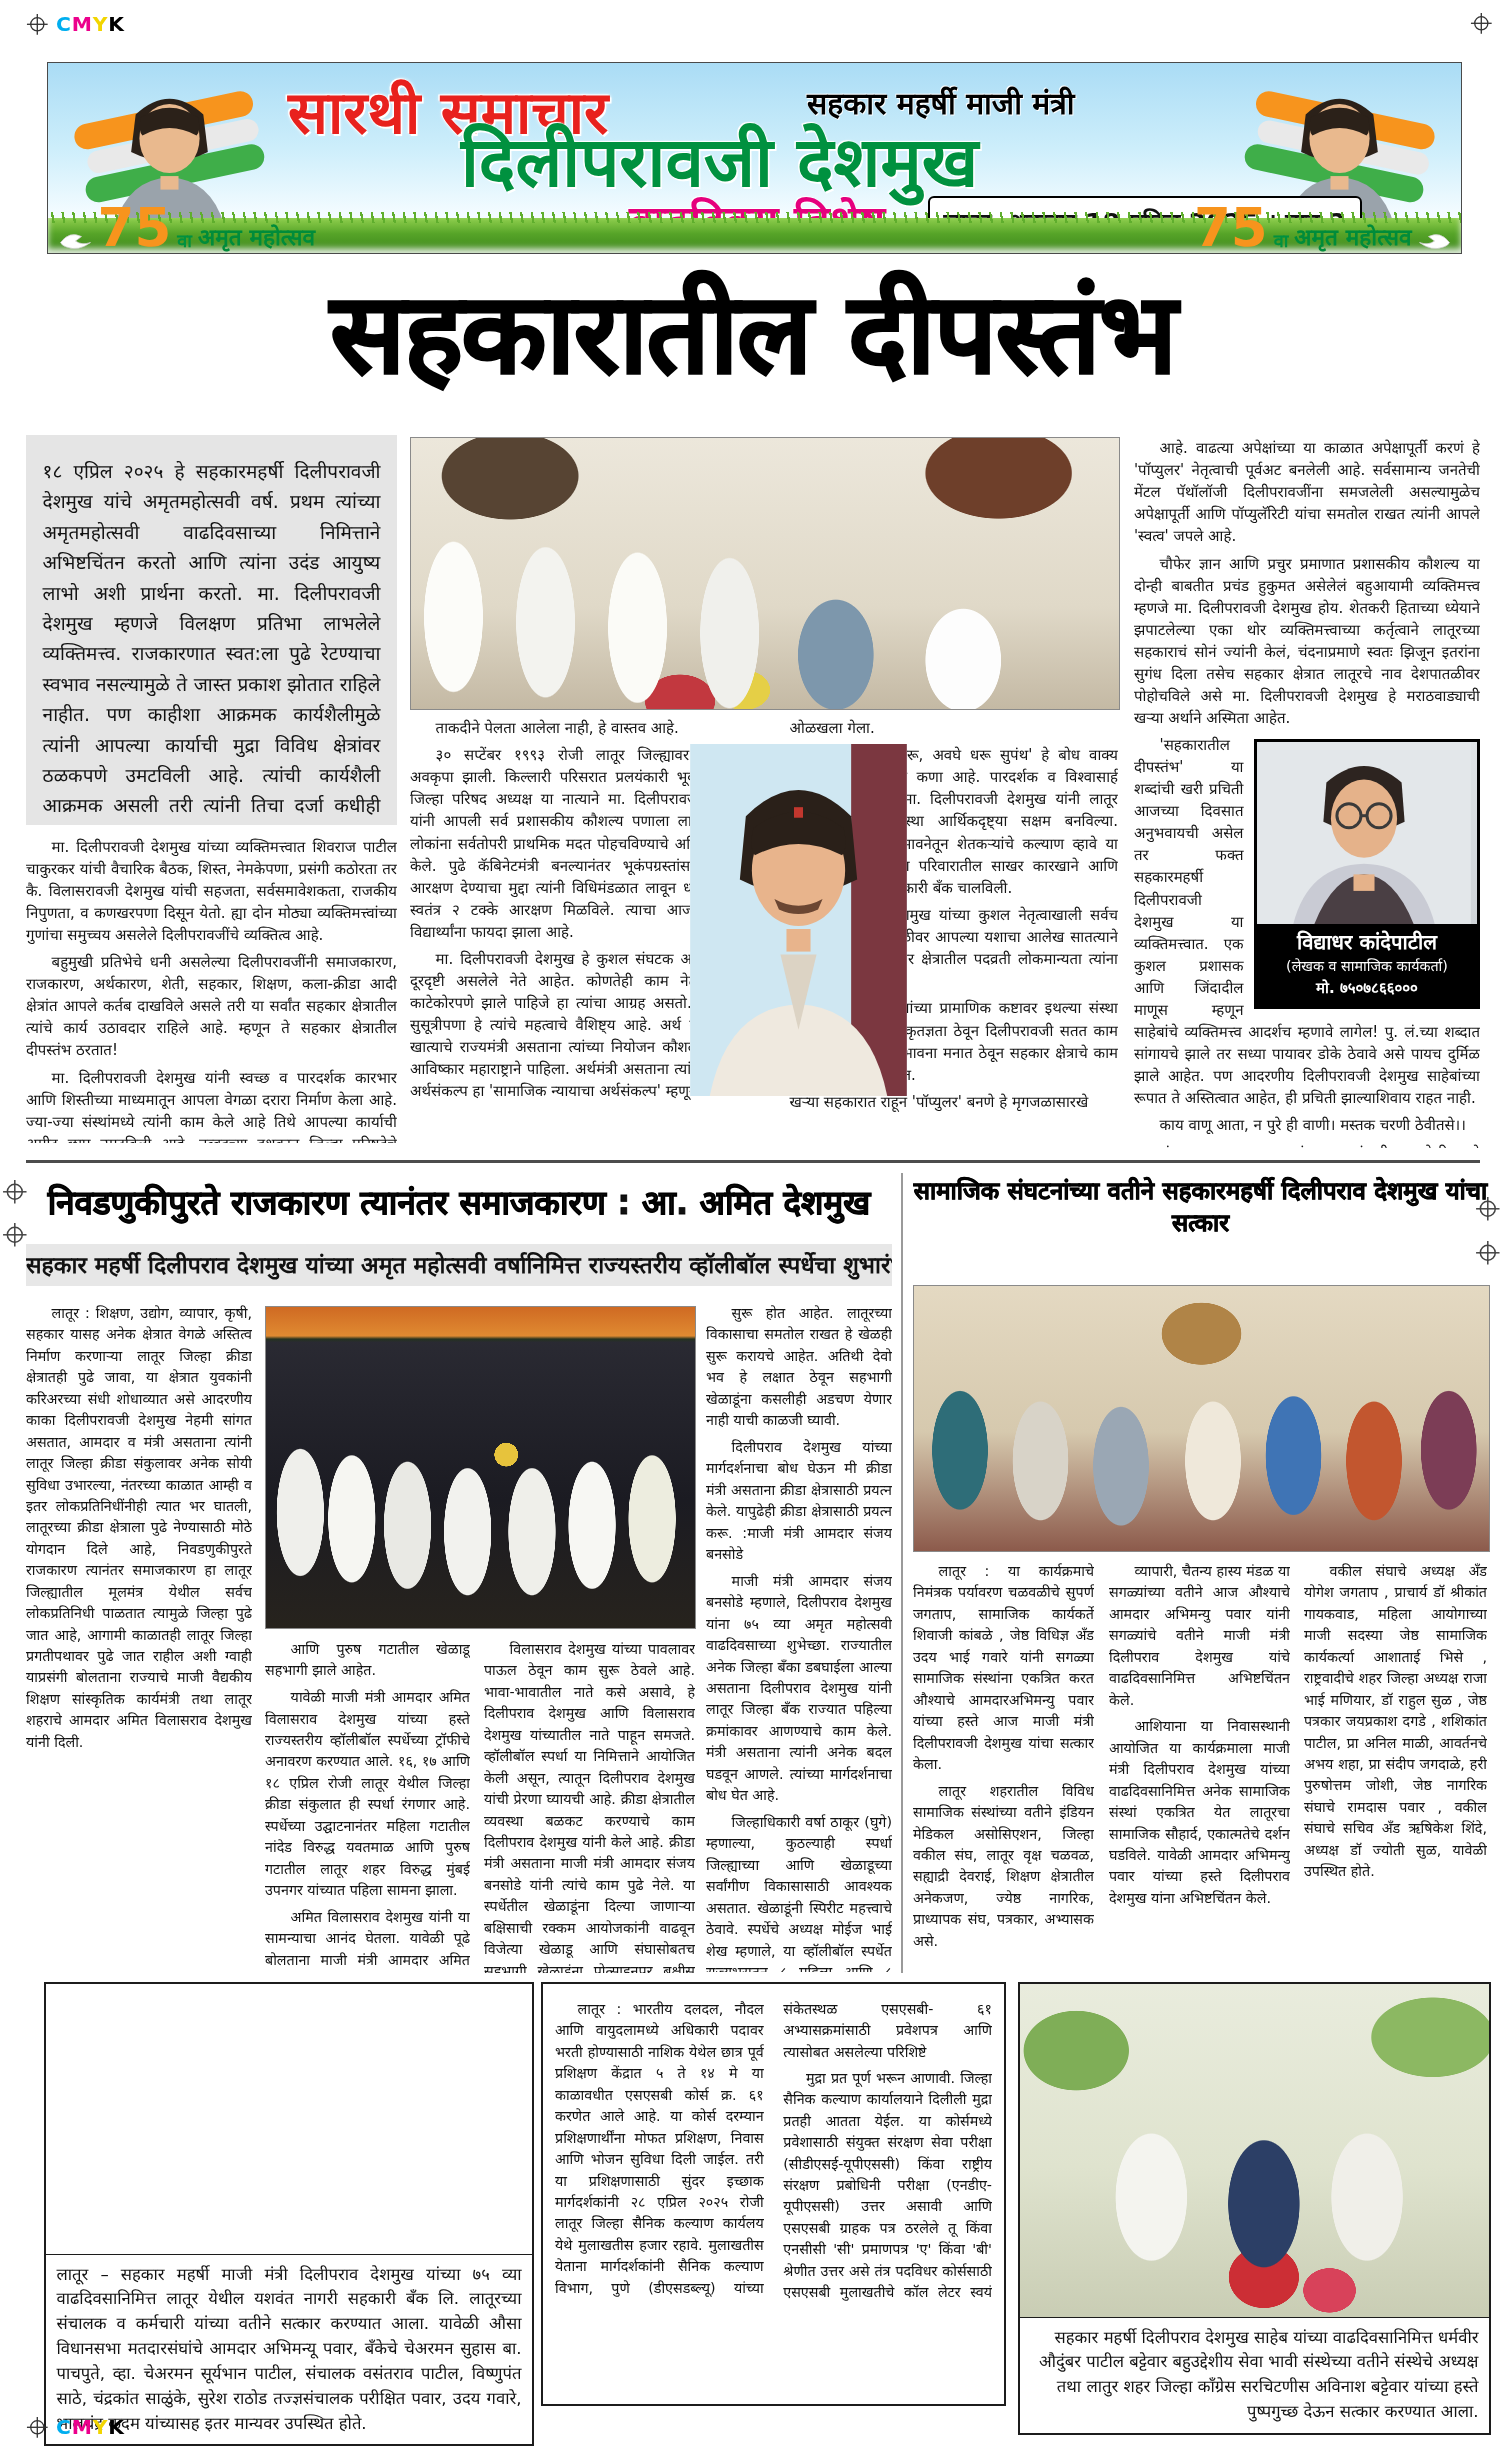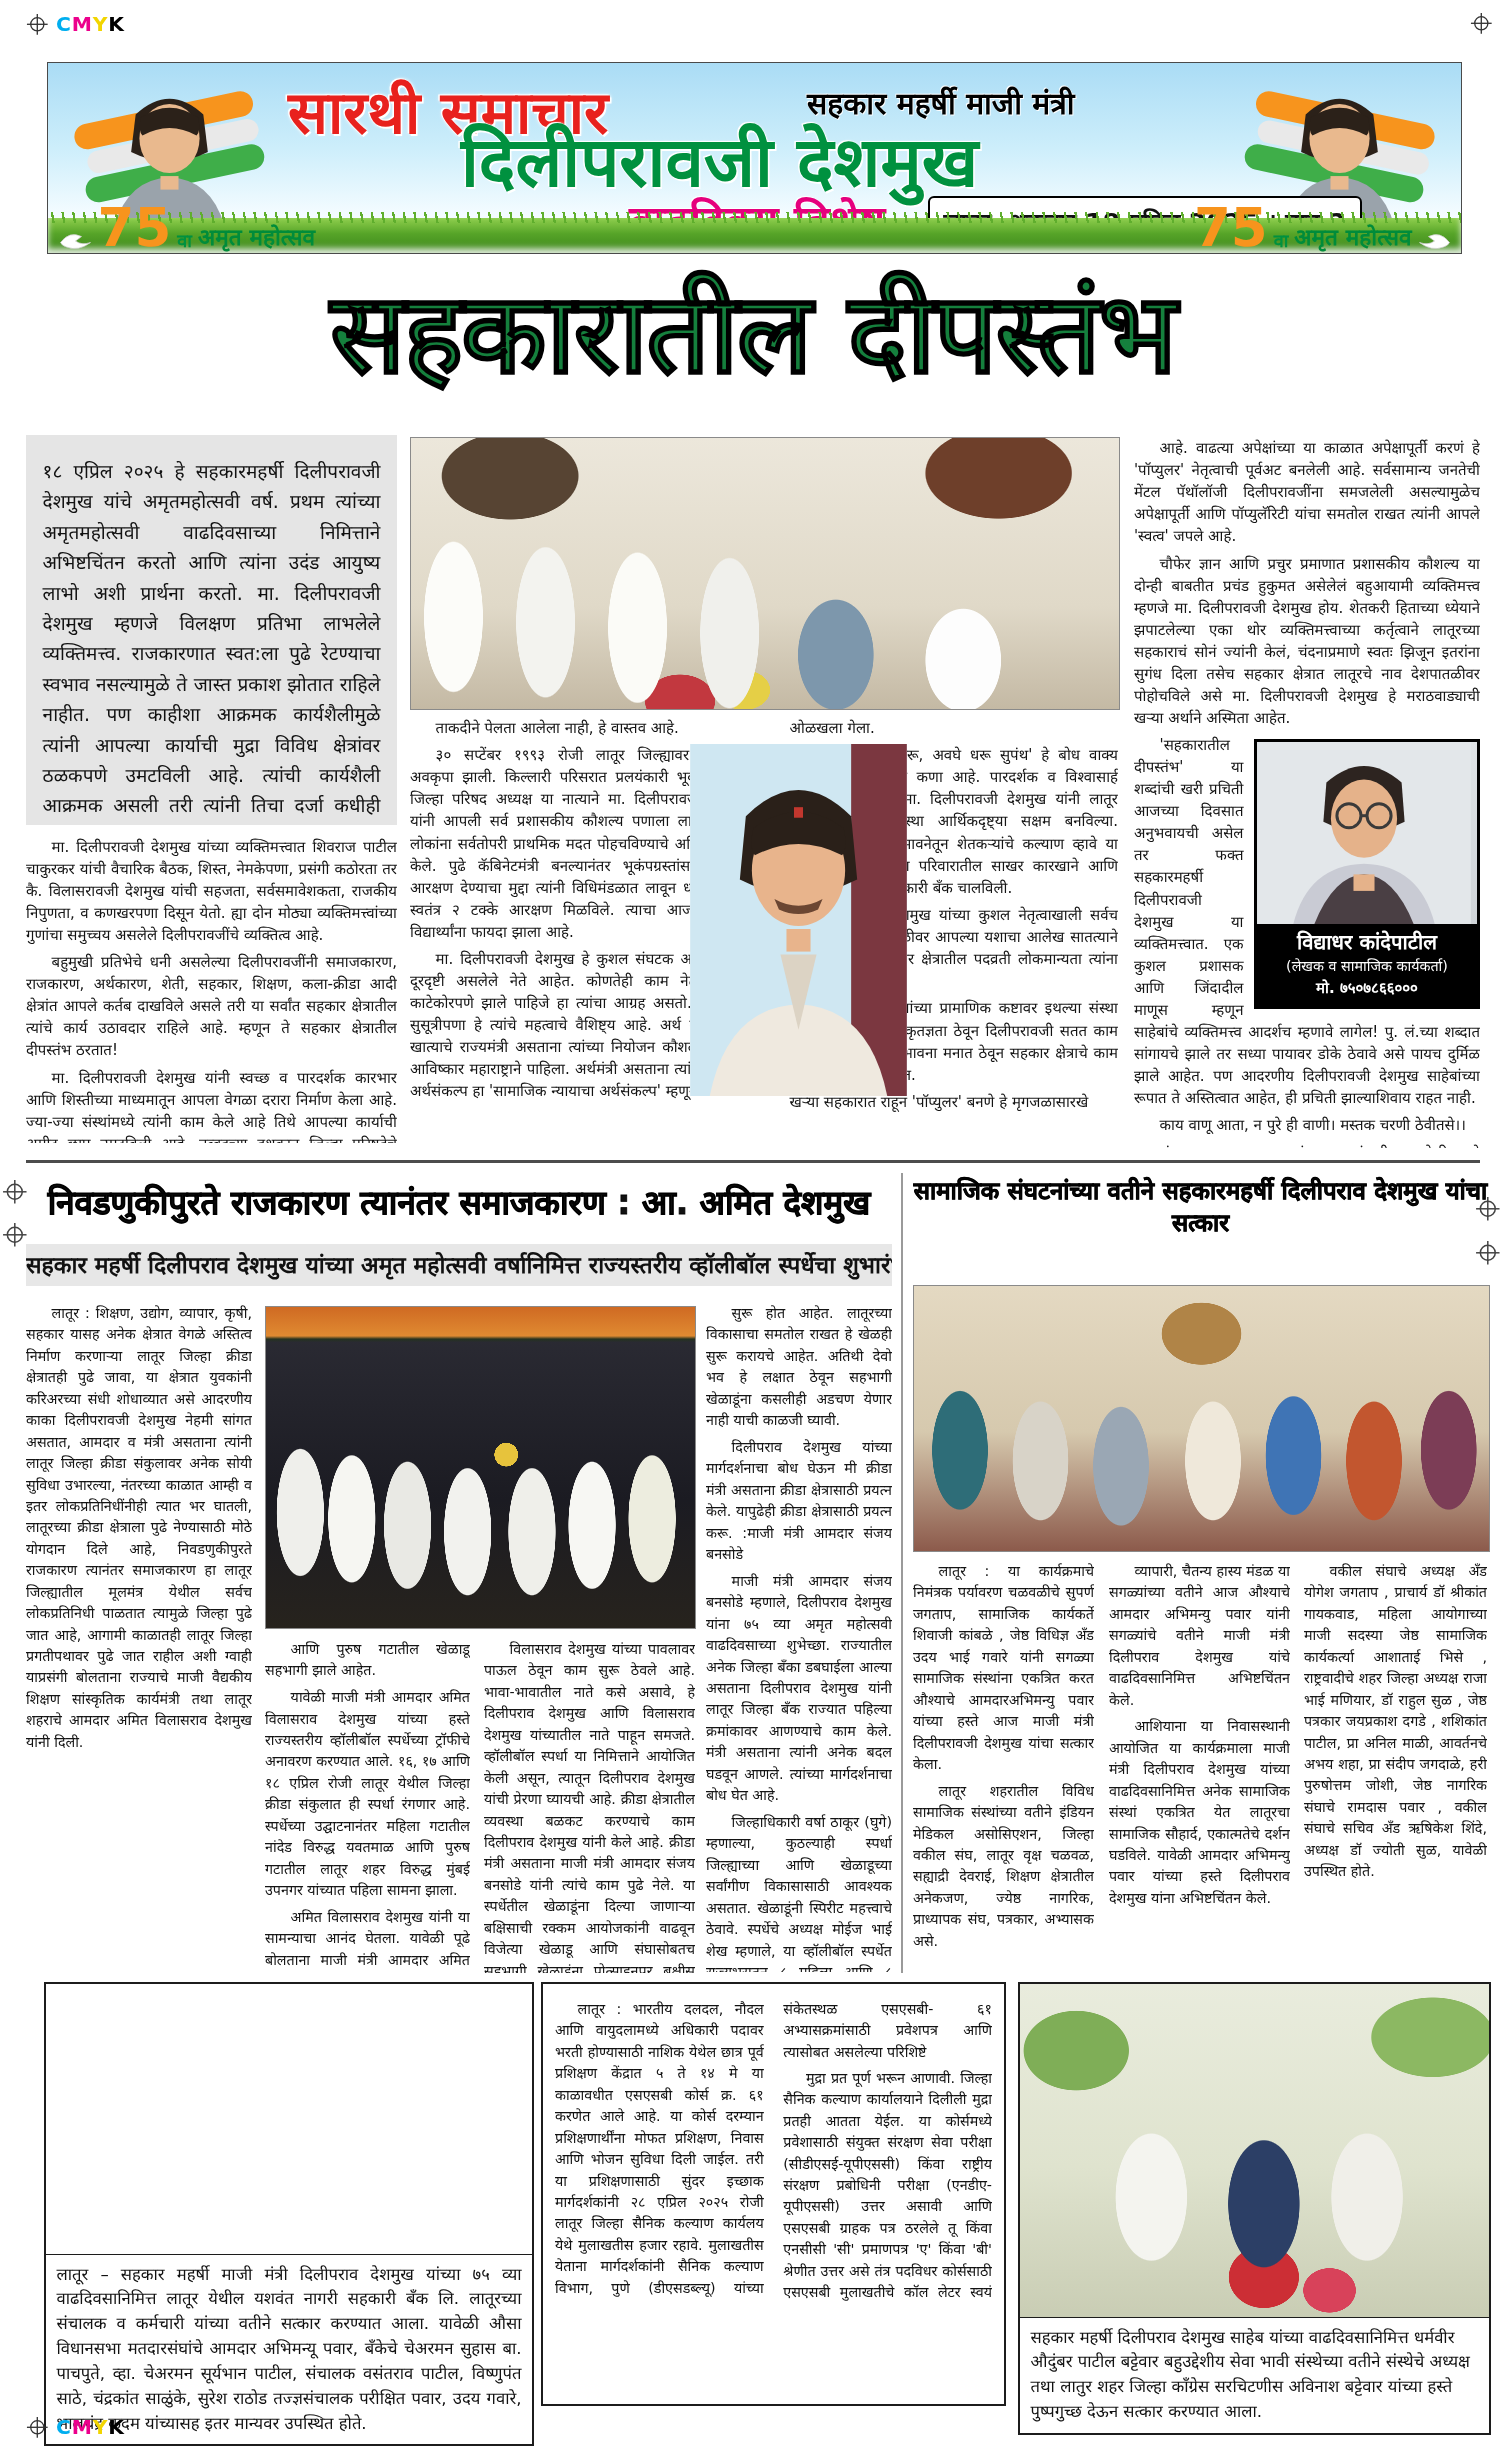--- a/index.html
+++ b/index.html
@@ -28,21 +28,21 @@
   .mh-special{color:#e5007d;font-weight:bold;font-size:44px;line-height:1;
     text-shadow:0.8px 0.8px 0 #fff,-0.8px -0.8px 0 #fff;}
   .mh-date{background:#fff;border:2.3px solid #000;border-radius:6px;padding:6px 13.6px;
     font-weight:bold;font-size:25px;white-space:nowrap;}
   .logo75{display:flex;align-items:flex-end;gap:6px;}
   .logo75 .seven{color:#f7941d;font-size:53px;font-weight:bold;line-height:.9;}
   .logo75 .va{color:#00913f;font-size:18px;font-weight:bold;}
   .logo75 .amrut{color:#008c3a;font-size:22.6px;font-weight:bold;font-family:"DejaVu Serif",serif;}
   
   .main-headline{left:0;top:265px;width:1506px;text-align:center;font-size:111px;font-weight:bold;
-    color:#15803d;line-height:1.25;letter-spacing:-1.5px;-webkit-text-stroke:1.9px #000;}
+    color:#000000;line-height:1.25;letter-spacing:-1.5px;-webkit-text-stroke:1.9px #000;}
   
   .col{position:absolute;text-align:justify;overflow:hidden;color:#141414;}
   .col p{margin:0 0 5.3px 0;text-indent:25.6px;}
   .fs20{font-size:15px;line-height:1.47;}
   .fs19{font-size:14.3px;line-height:1.5;}
   .introbox{background:#e5e5e5;padding:21px 16.6px;font-size:19px;line-height:1.6;text-align:justify;height:348px;overflow:hidden;}
   .photo{position:absolute;border:0.8px solid #8a8a8a;overflow:hidden;}
   
   .ph-meeting{background:
     radial-gradient(113px 72px at 14% 14%,#574433 0 60%,transparent 61%),
@@ -341,21 +341,21 @@
 
   <div class="boxed-article" style="left:541px;top:1982px;width:465px;height:424px;">
     <div class="twocol" style="margin-top:7.5px;height:316px;">
       <p>लातूर : भारतीय दलदल, नौदल आणि वायुदलामध्ये अधिकारी पदावर भरती होण्यासाठी नाशिक येथेल छात्र पूर्व प्रशिक्षण केंद्रात ५ ते १४ मे या काळावधीत एसएसबी कोर्स क्र. ६१ करणेत आले आहे. या कोर्स दरम्यान प्रशिक्षणार्थींना मोफत प्रशिक्षण, निवास आणि भोजन सुविधा दिली जाईल. तरी या प्रशिक्षणासाठी सुंदर इच्छाक मार्गदर्शकांनी २८ एप्रिल २०२५ रोजी लातूर जिल्हा सैनिक कल्याण कार्यलय येथे मुलाखतीस हजार रहावे. मुलाखतीस येताना मार्गदर्शकांनी सैनिक कल्याण विभाग, पुणे (डीएसडब्ल्यू) यांच्या संकेतस्थळ एसएसबी- ६१ अभ्यासक्रमांसाठी प्रवेशपत्र आणि त्यासोबत असलेल्या परिशिष्टे</p>
       <p>मुद्रा प्रत पूर्ण भरून आणावी. जिल्हा सैनिक कल्याण कार्यालयाने दिलीली मुद्रा प्रतही आतता येईल. या कोर्समध्ये प्रवेशासाठी संयुक्त संरक्षण सेवा परीक्षा (सीडीएसई-यूपीएससी) किंवा राष्ट्रीय संरक्षण प्रबोधिनी परीक्षा (एनडीए-यूपीएससी) उत्तर असावी आणि एसएसबी ग्राहक पत्र ठरलेले तू किंवा एनसीसी 'सी' प्रमाणपत्र 'ए' किंवा 'बी' श्रेणीत उत्तर असे तंत्र पदविधर कोर्ससाठी एसएसबी मुलाखतीचे कॉल लेटर स्वयं किंवा विद्यापीठ प्रवेश स्वयंसाठी एसएसबी कॉल लेटर असे किंवा एसएसबी शिफारस यादित नाव तू यापैकी एक पत्रता प्रमाणपत्र प्रशिक्षण वर्गास येताना सोबत आणावे.</p>
     </div>
   </div>
 
   <div class="caption-box" style="left:1018px;top:1982px;width:469px;">
     <div class="photo ph-garden" style="position:relative;left:0;top:0;width:469px;height:333px;border:none;border-bottom:1.5px solid #1c1c1c;"></div>
-    <div class="caption" style="text-align:left;">सहकार महर्षी दिलीपराव देशमुख साहेब यांच्या वाढदिवसानिमित्त धर्मवीर औदुंबर पाटील बट्टेवार बहुउद्देशीय सेवा भावी संस्थेच्या वतीने संस्थेचे अध्यक्ष तथा लातुर शहर जिल्हा काँग्रेस सरचिटणीस अविनाश बट्टेवार यांच्या हस्ते पुष्पगुच्छ देऊन सत्कार करण्यात आला.</div>
+    <div class="caption" style="text-align:right;">सहकार महर्षी दिलीपराव देशमुख साहेब यांच्या वाढदिवसानिमित्त धर्मवीर औदुंबर पाटील बट्टेवार बहुउद्देशीय सेवा भावी संस्थेच्या वतीने संस्थेचे अध्यक्ष तथा लातुर शहर जिल्हा काँग्रेस सरचिटणीस अविनाश बट्टेवार यांच्या हस्ते पुष्पगुच्छ देऊन सत्कार करण्यात आला.</div>
   </div>
 
   <div class="abs cmyk" style="left:26px;top:2415px;">
     <span class="regmark">
       <svg width="22.6" height="22.6" viewBox="0 0 24 24">
           <circle cx="12" cy="12" r="7" fill="none" stroke="#333" stroke-width="1.4"></circle>
           <line x1="12" y1="1" x2="12" y2="23" stroke="#333" stroke-width="1.4"></line>
           <line x1="1" y1="12" x2="23" y2="12" stroke="#333" stroke-width="1.4"></line>
         </svg>
     </span>

